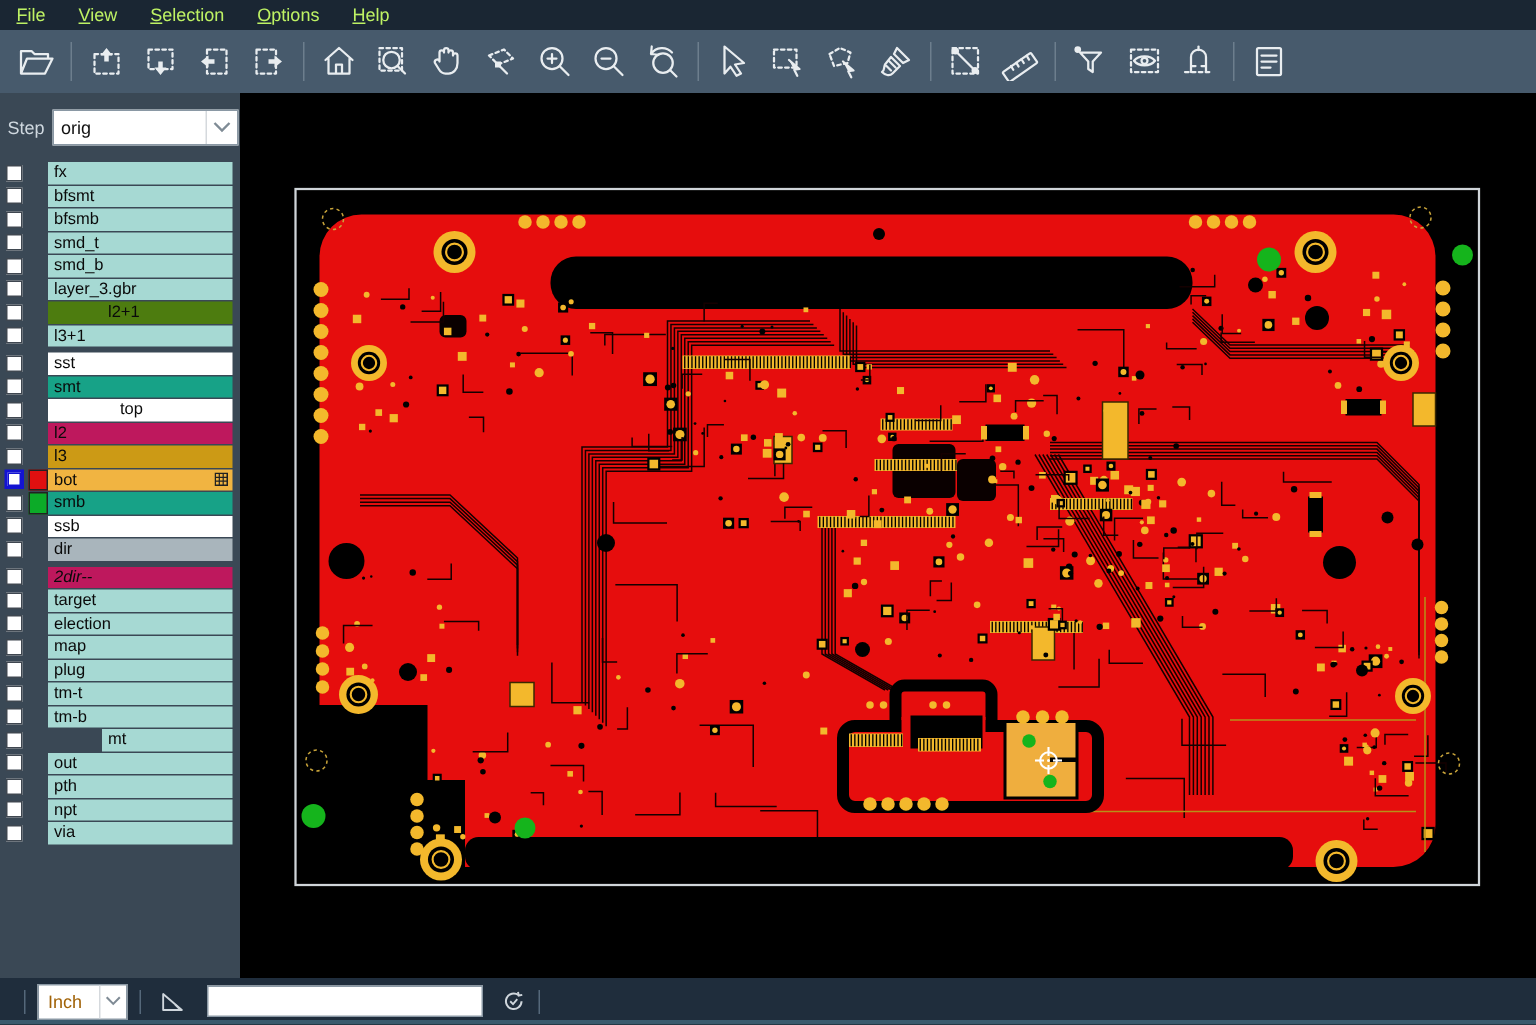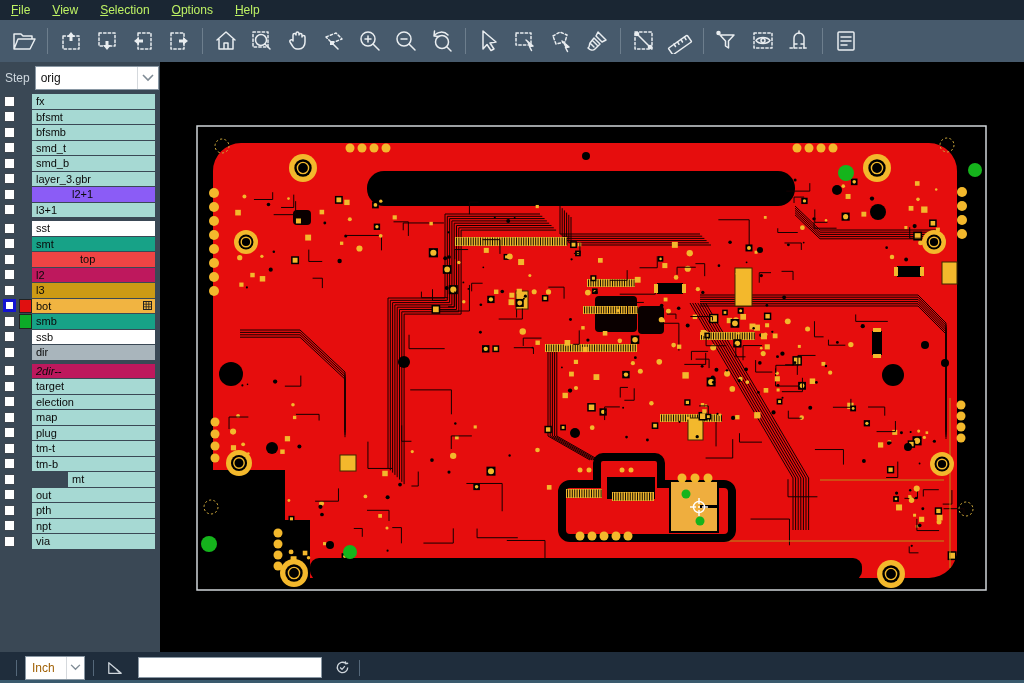--- a/index.html
+++ b/index.html
@@ -12,21 +12,21 @@
   .menu-item span.mn{text-decoration:underline;}
   
   #toolbar{position:absolute;left:0;top:20px;width:1024px;height:42px;background:#475a6c;
            display:flex;align-items:center;padding-left:6px;box-sizing:border-box;z-index:5;}
   .tb-btn{width:36px;height:36px;display:flex;align-items:center;justify-content:center;flex:0 0 auto;}
   .tb-btn svg{stroke:#e9edf0;fill:none;stroke-width:1.5;stroke-linecap:round;stroke-linejoin:round;}
   .tb-sep{width:1px;height:26px;background:#6d7e8d;margin:0 5px;flex:0 0 auto;}
   
   #sidebar{position:absolute;left:0;top:62px;width:160px;height:590px;background:#3a4855;
            display:flex;flex-direction:column;z-index:4;}
-  #step-row{height:32px;display:flex;align-items:center;padding-left:5px;flex:0 0 auto;}
+  #step-row{height:46px;display:flex;align-items:center;padding-left:5px;flex:0 0 auto;}
   #step-label{color:#cfd8df;font-size:12px;margin-right:5px;}
   #step-select{width:122px;height:22px;background:#fff;border:1px solid #8a98a4;display:flex;
                align-items:center;justify-content:space-between;cursor:default;}
   #step-value{font-size:12px;color:#111;padding-left:5px;}
   #step-chevron{width:20px;height:100%;border-left:1px solid #d5d9dd;display:flex;align-items:center;justify-content:center;}
   #layer-groups{flex:0 0 auto;}
   .layer-group{margin-bottom:4px;}
   .layer-row{height:14.5px;margin-bottom:1px;display:flex;align-items:center;cursor:default;}
   .cb-cell{width:19px;display:flex;align-items:center;justify-content:center;flex:0 0 auto;}
   .cb{width:9px;height:9px;background:#fff;border:1.5px solid #3f4750;}
@@ -262,21 +262,21 @@
             <span class="cb"></span>
           </div>
           <div class="swatch-cell"></div>
           <div class="layer-name" style="background: rgb(166, 217, 211);">layer_3.gbr</div>
         </div>
         <div class="layer-row">
           <div class="cb-cell">
             <span class="cb"></span>
           </div>
           <div class="swatch-cell"></div>
-          <div class="layer-name" style="background: #8b5cf6; padding-left: 40px;">l2+1</div>
+          <div class="layer-name" style="background: #4d7c0f; padding-left: 40px;">l2+1</div>
         </div>
         <div class="layer-row">
           <div class="cb-cell">
             <span class="cb"></span>
           </div>
           <div class="swatch-cell"></div>
           <div class="layer-name" style="background: rgb(166, 217, 211);">l3+1</div>
         </div>
       </div>
       <div class="layer-group">
@@ -292,21 +292,21 @@
             <span class="cb"></span>
           </div>
           <div class="swatch-cell"></div>
           <div class="layer-name" style="background: rgb(23, 162, 135);">smt</div>
         </div>
         <div class="layer-row">
           <div class="cb-cell">
             <span class="cb"></span>
           </div>
           <div class="swatch-cell"></div>
-          <div class="layer-name" style="background: #ef4444; padding-left: 48px;">top</div>
+          <div class="layer-name" style="background: #ffffff; padding-left: 48px;">top</div>
         </div>
         <div class="layer-row">
           <div class="cb-cell">
             <span class="cb"></span>
           </div>
           <div class="swatch-cell"></div>
           <div class="layer-name" style="background: #be185d;">l2</div>
         </div>
         <div class="layer-row">
           <div class="cb-cell">

